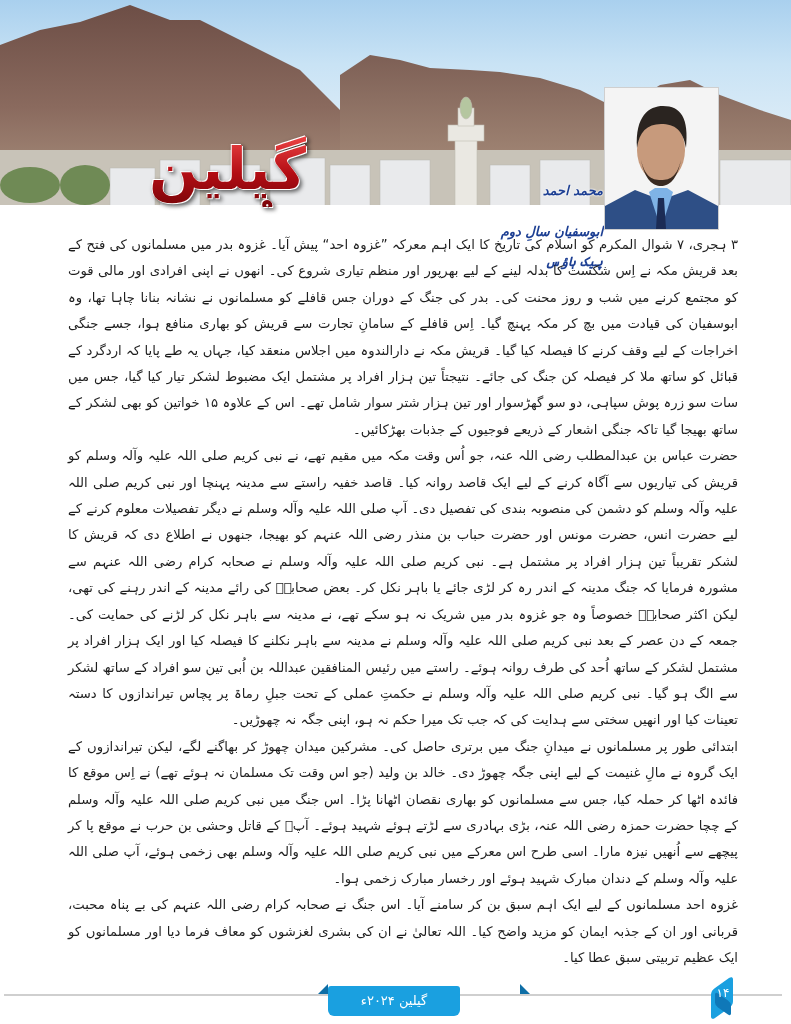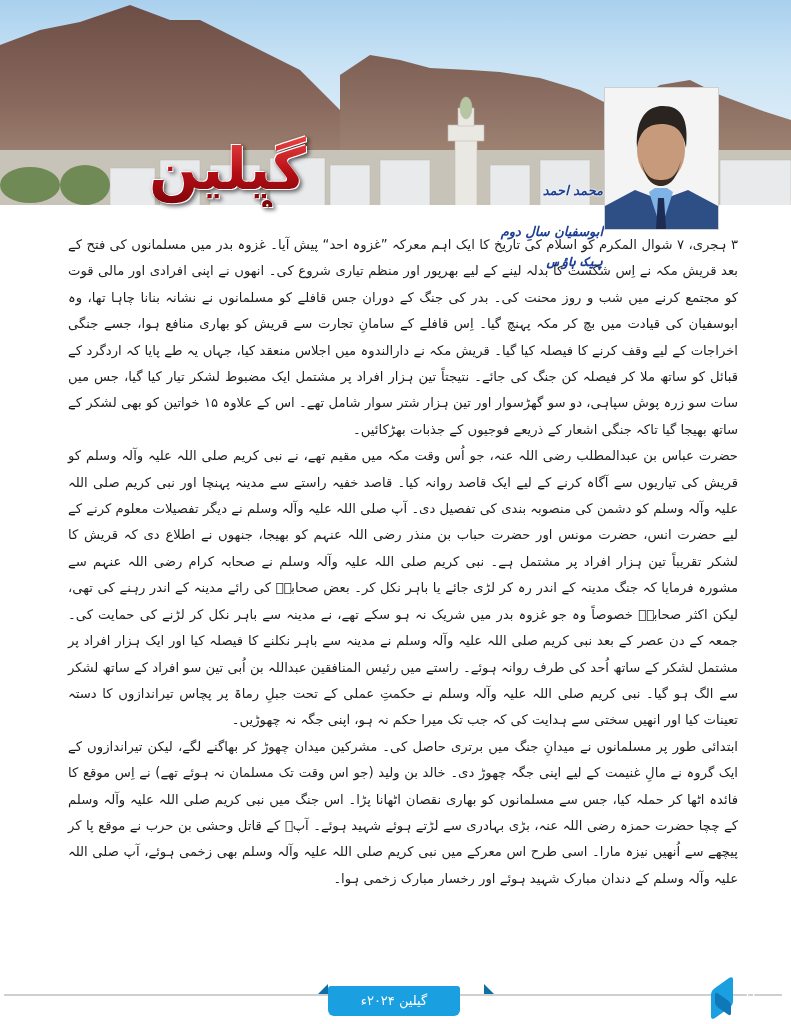--- a/index.html
+++ b/index.html
@@ -26,31 +26,31 @@
   .photo { position: absolute; left: 604px; top: 87px; width: 113px; height: 141px; background: #f2f2f2;
     border: 1px solid #cfcfcf; overflow: hidden; }
 
   
   .article { position: absolute; left: 68px; top: 232px; width: 670px; direction: rtl; text-align: justify;
     font-family: "DejaVu Sans", sans-serif; font-size: 13.2px; line-height: 26.4px; color: #1e1e1e; }
   .article p { margin: 0; text-align-last: right; }
 
   
   .footer-line { position: absolute; left: 4px; top: 994px; width: 778px; height: 2px; background: #cfcfcf; }
-  .footer-tab { position: absolute; left: 328px; top: 984px; width: 156px; height: 32px; }
+  .footer-tab { position: absolute; left: 328px; top: 984px; width: 156px; height: 32px; padding-left: 36px; }
   .footer-tab .body { position: absolute; left: 0; top: 2px; width: 132px; height: 30px; background: #1aa0e0; border-radius: 3px 3px 6px 6px; }
   .footer-tab .ear-l { position: absolute; left: -10px; top: 0; width: 0; height: 0; border-left: 10px solid transparent; border-bottom: 10px solid #0e6ea6; }
   .footer-tab .ear-r { position: absolute; right: -10px; top: 0; width: 0; height: 0; border-right: 10px solid transparent; border-bottom: 10px solid #0e6ea6; }
   .footer-tab .label { position: absolute; left: 0; top: 2px; width: 132px; height: 30px; line-height: 30px; text-align: center;
     color: #ffffff; font-size: 13px; direction: rtl; font-family: "DejaVu Sans", sans-serif; }
 
   .page-num { position: absolute; left: 708px; top: 978px; width: 30px; height: 40px; }
   .page-num .diamond { position: absolute; left: 3px; top: 5px; width: 22px; height: 30px; background: #1aa0e0; transform: skewY(-35deg); border-radius: 4px; }
   .page-num .diamond2 { position: absolute; left: 7px; top: 19px; width: 16px; height: 14px; background: #0f78b8; transform: skewY(35deg); border-radius: 3px; }
-  .page-num .num { position: absolute; left: 3px; top: 8px; width: 24px; text-align: center; color: #fff; font-size: 14px; font-weight: normal; margin-left: 28px; }
+  .page-num .num { position: absolute; left: 3px; top: 8px; width: 24px; text-align: center; color: #fff; font-size: 12px; font-weight: normal; }
 </style>
 </head>
 <body>
 
 <div class="banner">
   <svg width="791" height="215" viewBox="0 0 791 215">
     <defs>
       <linearGradient id="mtn" x1="0" y1="0" x2="0" y2="1">
         <stop offset="0" stop-color="#6d4e46"></stop>
         <stop offset="0.6" stop-color="#8a6a5e"></stop>
@@ -108,20 +108,21 @@
     <ellipse cx="56" cy="62" rx="24" ry="32" fill="#c79a7c"></ellipse>
     <path d="M32,60 C30,28 44,18 58,18 C76,18 84,30 81,60 C78,42 70,36 56,36 C42,36 34,44 32,60 Z" fill="#2a2420"></path>
     <path d="M36,72 C40,92 48,98 56,98 C64,98 72,92 76,72 C72,88 66,92 56,92 C46,92 40,88 36,72 Z" fill="#3a2b22"></path>
   </svg>
 </div>
 
 <div class="article">
   <p>۳ ہجری، ۷ شوال المکرم کو اسلام کی تاریخ کا ایک اہم معرکہ ”غزوہ احد“ پیش آیا۔ غزوہ بدر میں مسلمانوں کی فتح کے بعد قریش مکہ نے اِس شکست کا بدلہ لینے کے لیے بھرپور اور منظم تیاری شروع کی۔ انھوں نے اپنی افرادی اور مالی قوت کو مجتمع کرنے میں شب و روز محنت کی۔ بدر کی جنگ کے دوران جس قافلے کو مسلمانوں نے نشانہ بنانا چاہا تھا، وہ ابوسفیان کی قیادت میں بچ کر مکہ پہنچ گیا۔ اِس قافلے کے سامانِ تجارت سے قریش کو بھاری منافع ہوا، جسے جنگی اخراجات کے لیے وقف کرنے کا فیصلہ کیا گیا۔ قریش مکہ نے دارالندوہ میں اجلاس منعقد کیا، جہاں یہ طے پایا کہ اردگرد کے قبائل کو ساتھ ملا کر فیصلہ کن جنگ کی جائے۔ نتیجتاً تین ہزار افراد پر مشتمل ایک مضبوط لشکر تیار کیا گیا، جس میں سات سو زرہ پوش سپاہی، دو سو گھڑسوار اور تین ہزار شتر سوار شامل تھے۔ اس کے علاوہ ۱۵ خواتین کو بھی لشکر کے ساتھ بھیجا گیا تاکہ جنگی اشعار کے ذریعے فوجیوں کے جذبات بھڑکائیں۔</p>
   <p>حضرت عباس بن عبدالمطلب رضی اللہ عنہ، جو اُس وقت مکہ میں مقیم تھے، نے نبی کریم صلی اللہ علیہ وآلہ وسلم کو قریش کی تیاریوں سے آگاہ کرنے کے لیے ایک قاصد روانہ کیا۔ قاصد خفیہ راستے سے مدینہ پہنچا اور نبی کریم صلی اللہ علیہ وآلہ وسلم کو دشمن کی منصوبہ بندی کی تفصیل دی۔ آپ صلی اللہ علیہ وآلہ وسلم نے دیگر تفصیلات معلوم کرنے کے لیے حضرت انس، حضرت مونس اور حضرت حباب بن منذر رضی اللہ عنہم کو بھیجا، جنھوں نے اطلاع دی کہ قریش کا لشکر تقریباً تین ہزار افراد پر مشتمل ہے۔ نبی کریم صلی اللہ علیہ وآلہ وسلم نے صحابہ کرام رضی اللہ عنہم سے مشورہ فرمایا کہ جنگ مدینہ کے اندر رہ کر لڑی جائے یا باہر نکل کر۔ بعض صحابہؓ کی رائے مدینہ کے اندر رہنے کی تھی، لیکن اکثر صحابہؓ خصوصاً وہ جو غزوہ بدر میں شریک نہ ہو سکے تھے، نے مدینہ سے باہر نکل کر لڑنے کی حمایت کی۔ جمعہ کے دن عصر کے بعد نبی کریم صلی اللہ علیہ وآلہ وسلم نے مدینہ سے باہر نکلنے کا فیصلہ کیا اور ایک ہزار افراد پر مشتمل لشکر کے ساتھ اُحد کی طرف روانہ ہوئے۔ راستے میں رئیس المنافقین عبداللہ بن اُبی تین سو افراد کے ساتھ لشکر سے الگ ہو گیا۔ نبی کریم صلی اللہ علیہ وآلہ وسلم نے حکمتِ عملی کے تحت جبلِ رماۃ پر پچاس تیراندازوں کا دستہ تعینات کیا اور انھیں سختی سے ہدایت کی کہ جب تک میرا حکم نہ ہو، اپنی جگہ نہ چھوڑیں۔</p>
   <p>ابتدائی طور پر مسلمانوں نے میدانِ جنگ میں برتری حاصل کی۔ مشرکین میدان چھوڑ کر بھاگنے لگے، لیکن تیراندازوں کے ایک گروہ نے مالِ غنیمت کے لیے اپنی جگہ چھوڑ دی۔ خالد بن ولید (جو اس وقت تک مسلمان نہ ہوئے تھے) نے اِس موقع کا فائدہ اٹھا کر حملہ کیا، جس سے مسلمانوں کو بھاری نقصان اٹھانا پڑا۔ اس جنگ میں نبی کریم صلی اللہ علیہ وآلہ وسلم کے چچا حضرت حمزہ رضی اللہ عنہ، بڑی بہادری سے لڑتے ہوئے شہید ہوئے۔ آپؓ کے قاتل وحشی بن حرب نے موقع پا کر پیچھے سے اُنھیں نیزہ مارا۔ اسی طرح اس معرکے میں نبی کریم صلی اللہ علیہ وآلہ وسلم بھی زخمی ہوئے، آپ صلی اللہ علیہ وآلہ وسلم کے دندان مبارک شہید ہوئے اور رخسار مبارک زخمی ہوا۔</p>
+  <p>غزوہ احد مسلمانوں کے لیے ایک اہم سبق بن کر سامنے آیا۔ اس جنگ نے صحابہ کرام رضی اللہ عنہم کی بے پناہ محبت، قربانی اور ان کے جذبہ ایمان کو مزید واضح کیا۔ اللہ تعالیٰ نے ان کی بشری لغزشوں کو معاف فرما دیا اور مسلمانوں کو ایک عظیم تربیتی سبق عطا کیا۔</p>
 </div>
 
 <div class="footer-line"></div>
 <div class="footer-tab">
   <div class="ear-l"></div>
   <div class="ear-r"></div>
   <div class="body"></div>
   <div class="label">گیلین ۲۰۲۴ء</div>
 </div>
 <div class="page-num">

